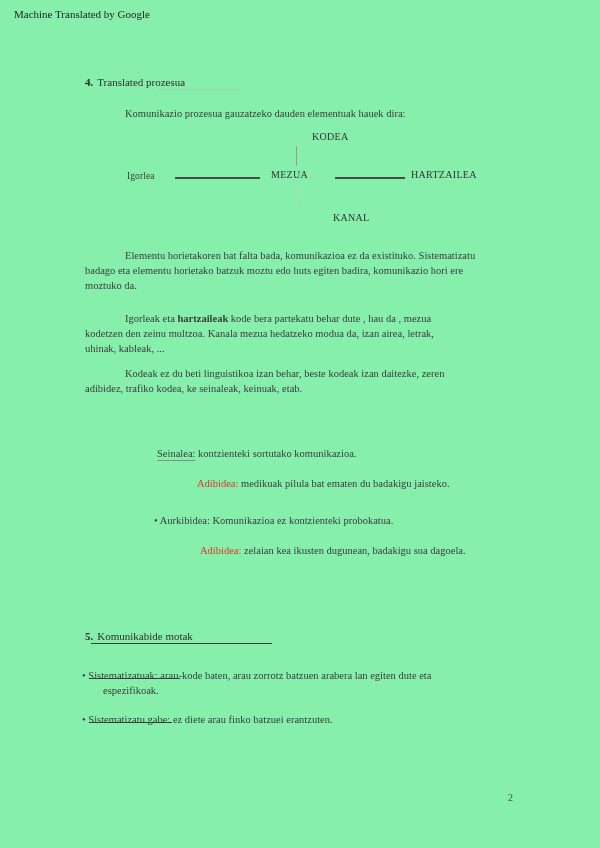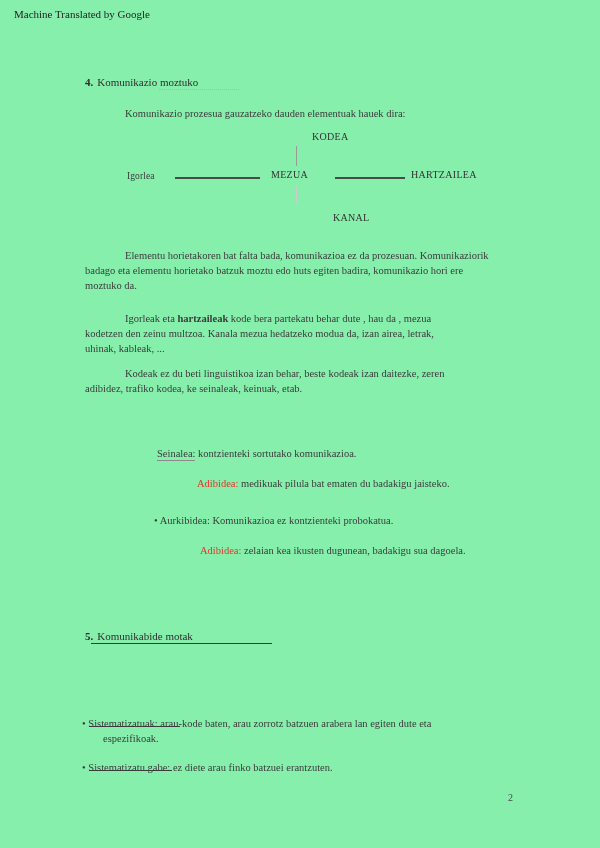--- a/index.html
+++ b/index.html
@@ -28,58 +28,57 @@
   .hline{height:0;border-top:2px solid #4a4a4a;}
   .vline{width:0;border-left:1px solid #9a9a9a;}
   .vline.light{border-left-color:#cccccc;}
   .diagram-label{font-size:10px;color:#333333;letter-spacing:0.3px;}
   .diagram-label.small{font-size:9.5px;letter-spacing:0.1px;color:#3b3b3b;}
   .rule{height:0;border-top:1px solid #3b3b3b;}
   .rule.dotted{border-top:1px dotted #b5b5b5;}
   .bullet-para{
     padding-left:21px;
     text-indent:-21px;
-    margin-top:48px;
   }
   .lowstrike{position:relative;}
   .lowstrike::after{
     content:"";
     position:absolute;
     left:1px;right:-2px;bottom:2.5px;
     border-top:1.1px solid #3b3b3b;
   }
   .page-num{font-size:10px;color:#4a4a4a;}
 </style>
 </head>
 <body>
 
 <div class="page">
 
   <div class="abs banner" style="left:14px;top:8px;">Machine Translated by Google</div>
 
   <div class="abs heading" style="left:85px;top:76px;">
-    <span class="num">4.</span><span>Komunikazio moztuko</span>
+    <span class="num">4.</span><span>Translated prozesua</span>
   </div>
   <div class="abs rule dotted" style="left:159px;top:89px;width:80px;"></div>
 
   <div class="abs body-text" style="left:125px;top:106px;">Komunikazio prozesua gauzatzeko dauden elementuak hauek dira:</div>
 
   <div>
     <div class="abs diagram-label" style="left:312px;top:131px;">KODEA</div>
     <div class="abs vline" style="left:296px;top:146px;height:20px;"></div>
     <div class="abs diagram-label small" style="left:127px;top:171px;">Igorlea</div>
     <div class="abs hline" style="left:175px;top:177px;width:85px;"></div>
     <div class="abs diagram-label" style="left:271px;top:169px;">MEZUA</div>
     <div class="abs hline" style="left:335px;top:177px;width:70px;"></div>
     <div class="abs diagram-label" style="left:411px;top:169px;">HARTZAILEA</div>
     <div class="abs vline light" style="left:296px;top:185px;height:19px;"></div>
     <div class="abs diagram-label" style="left:333px;top:212px;">KANAL</div>
   </div>
 
-  <div class="abs body-text indent" style="left:85px;top:248px;width:490px;">Elementu horietakoren bat falta bada, komunikazioa ez da prozesuan. Komunikaziorik
+  <div class="abs body-text indent" style="left:85px;top:248px;width:490px;">Elementu horietakoren bat falta bada, komunikazioa ez da existituko. Sistematizatu
 badago eta elementu horietako batzuk moztu edo huts egiten badira, komunikazio hori ere
 moztuko da.</div>
 
   <div class="abs body-text indent" style="left:85px;top:311px;width:490px;"><span>Igorleak eta </span><span class="bold">hartzaileak</span><span> kode bera partekatu behar dute , hau da , mezua
 kodetzen den zeinu multzoa. Kanala mezua hedatzeko modua da, izan airea, letrak,
 uhinak, kableak, ...</span></div>
 
   <div class="abs body-text indent" style="left:85px;top:366px;width:490px;">Kodeak ez du beti linguistikoa izan behar, beste kodeak izan daitezke, zeren
 adibidez, trafiko kodea, ke seinaleak, keinuak, etab.</div>
 

